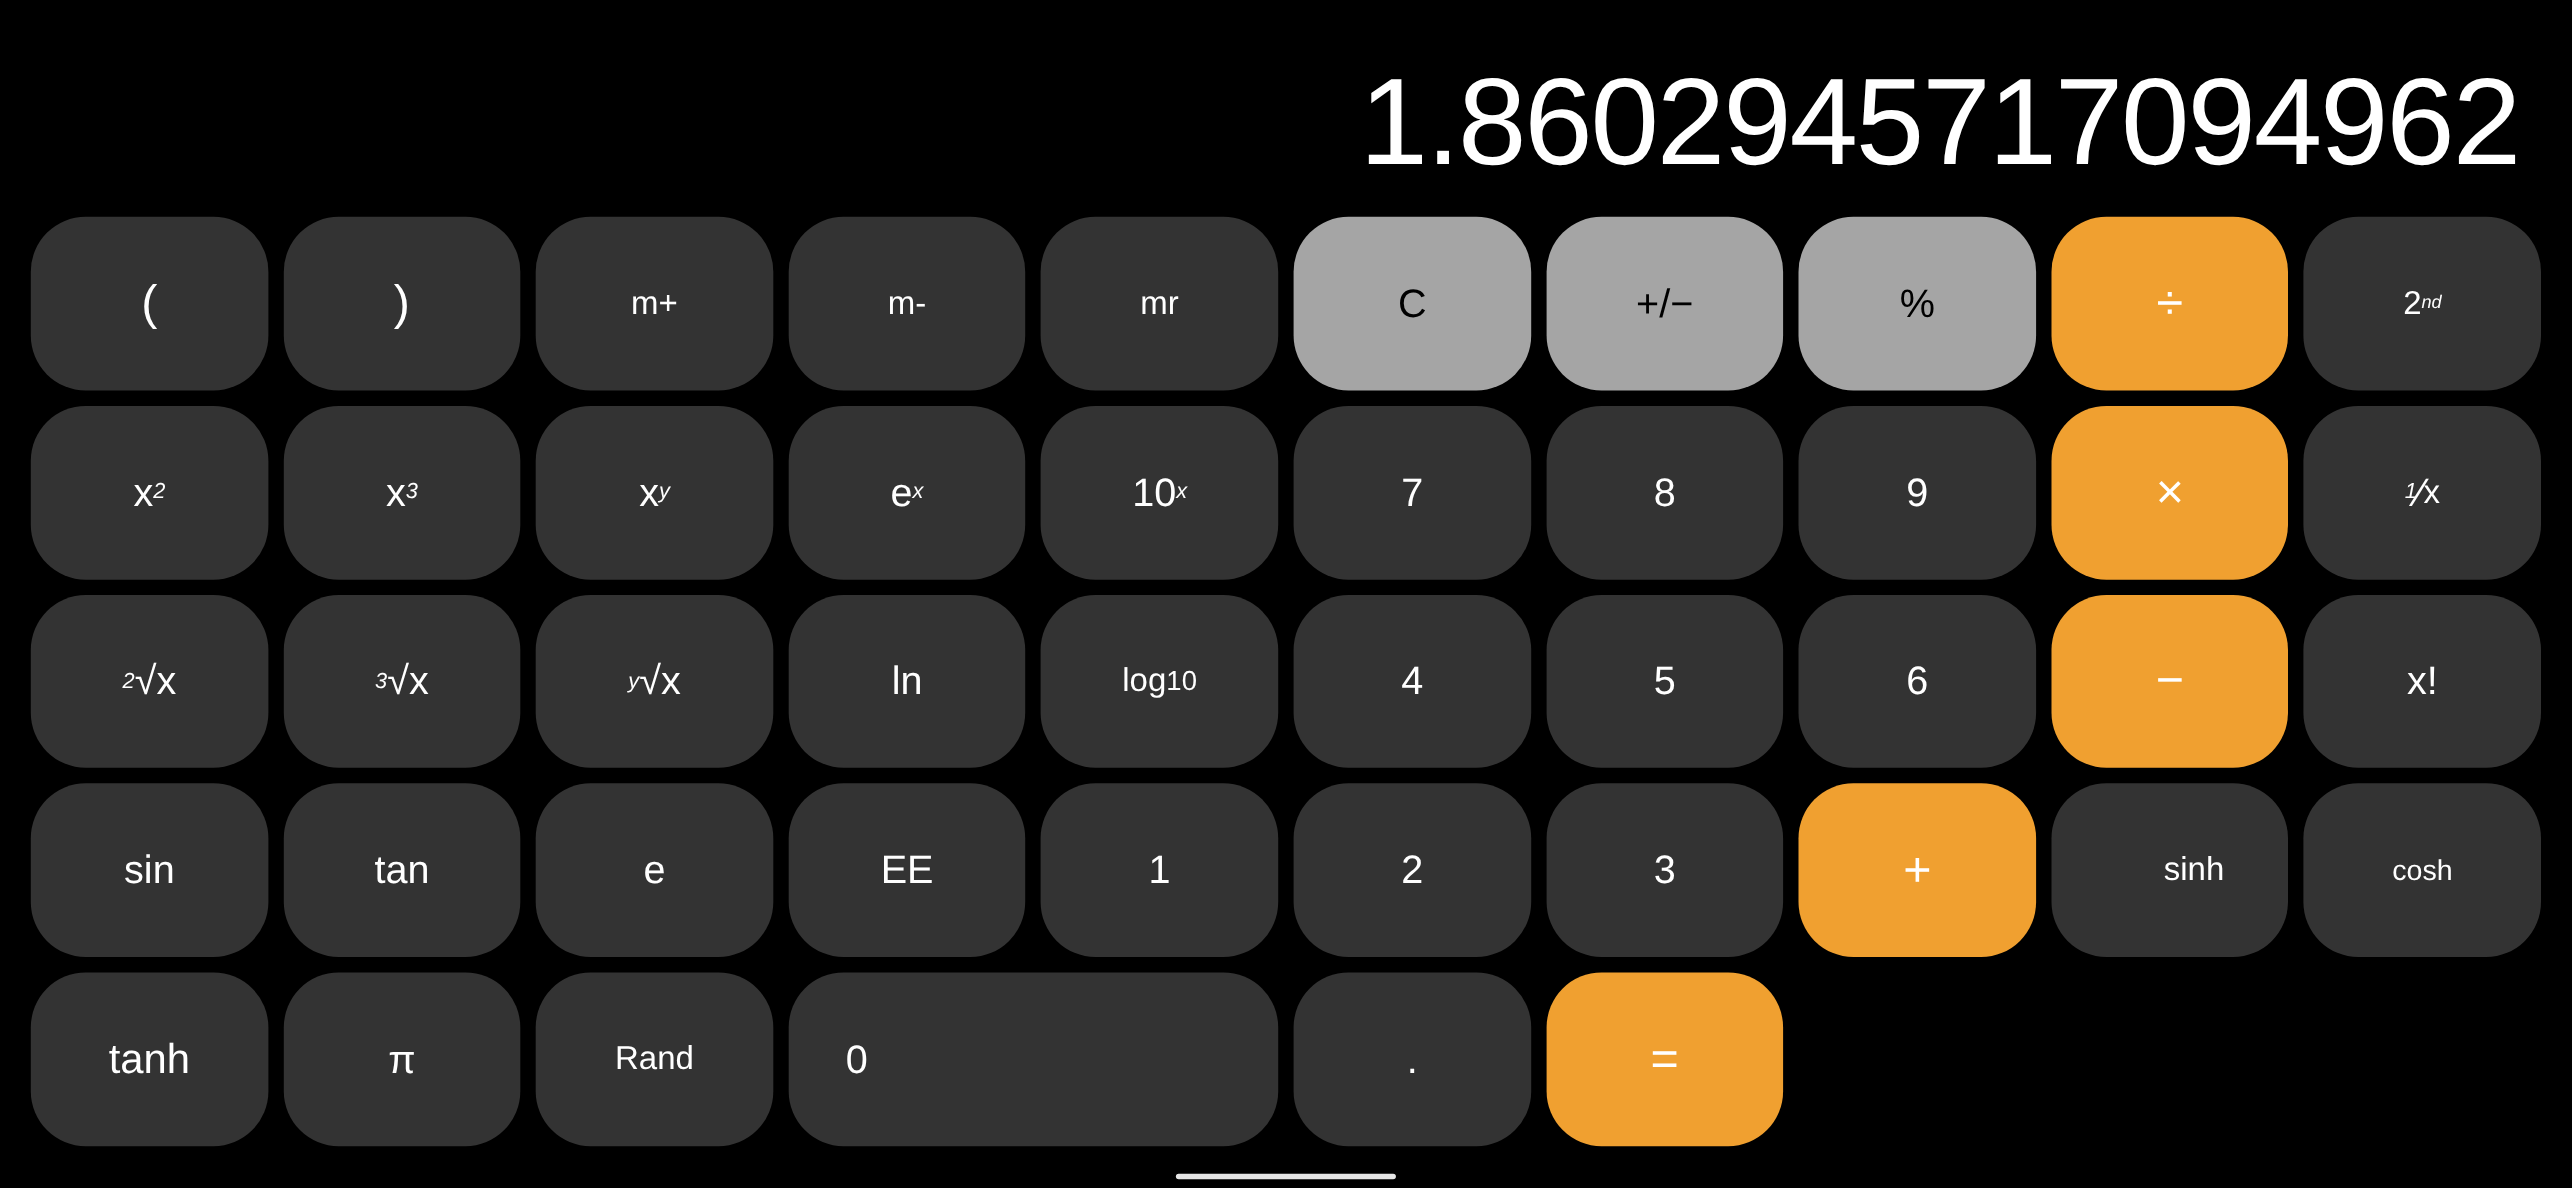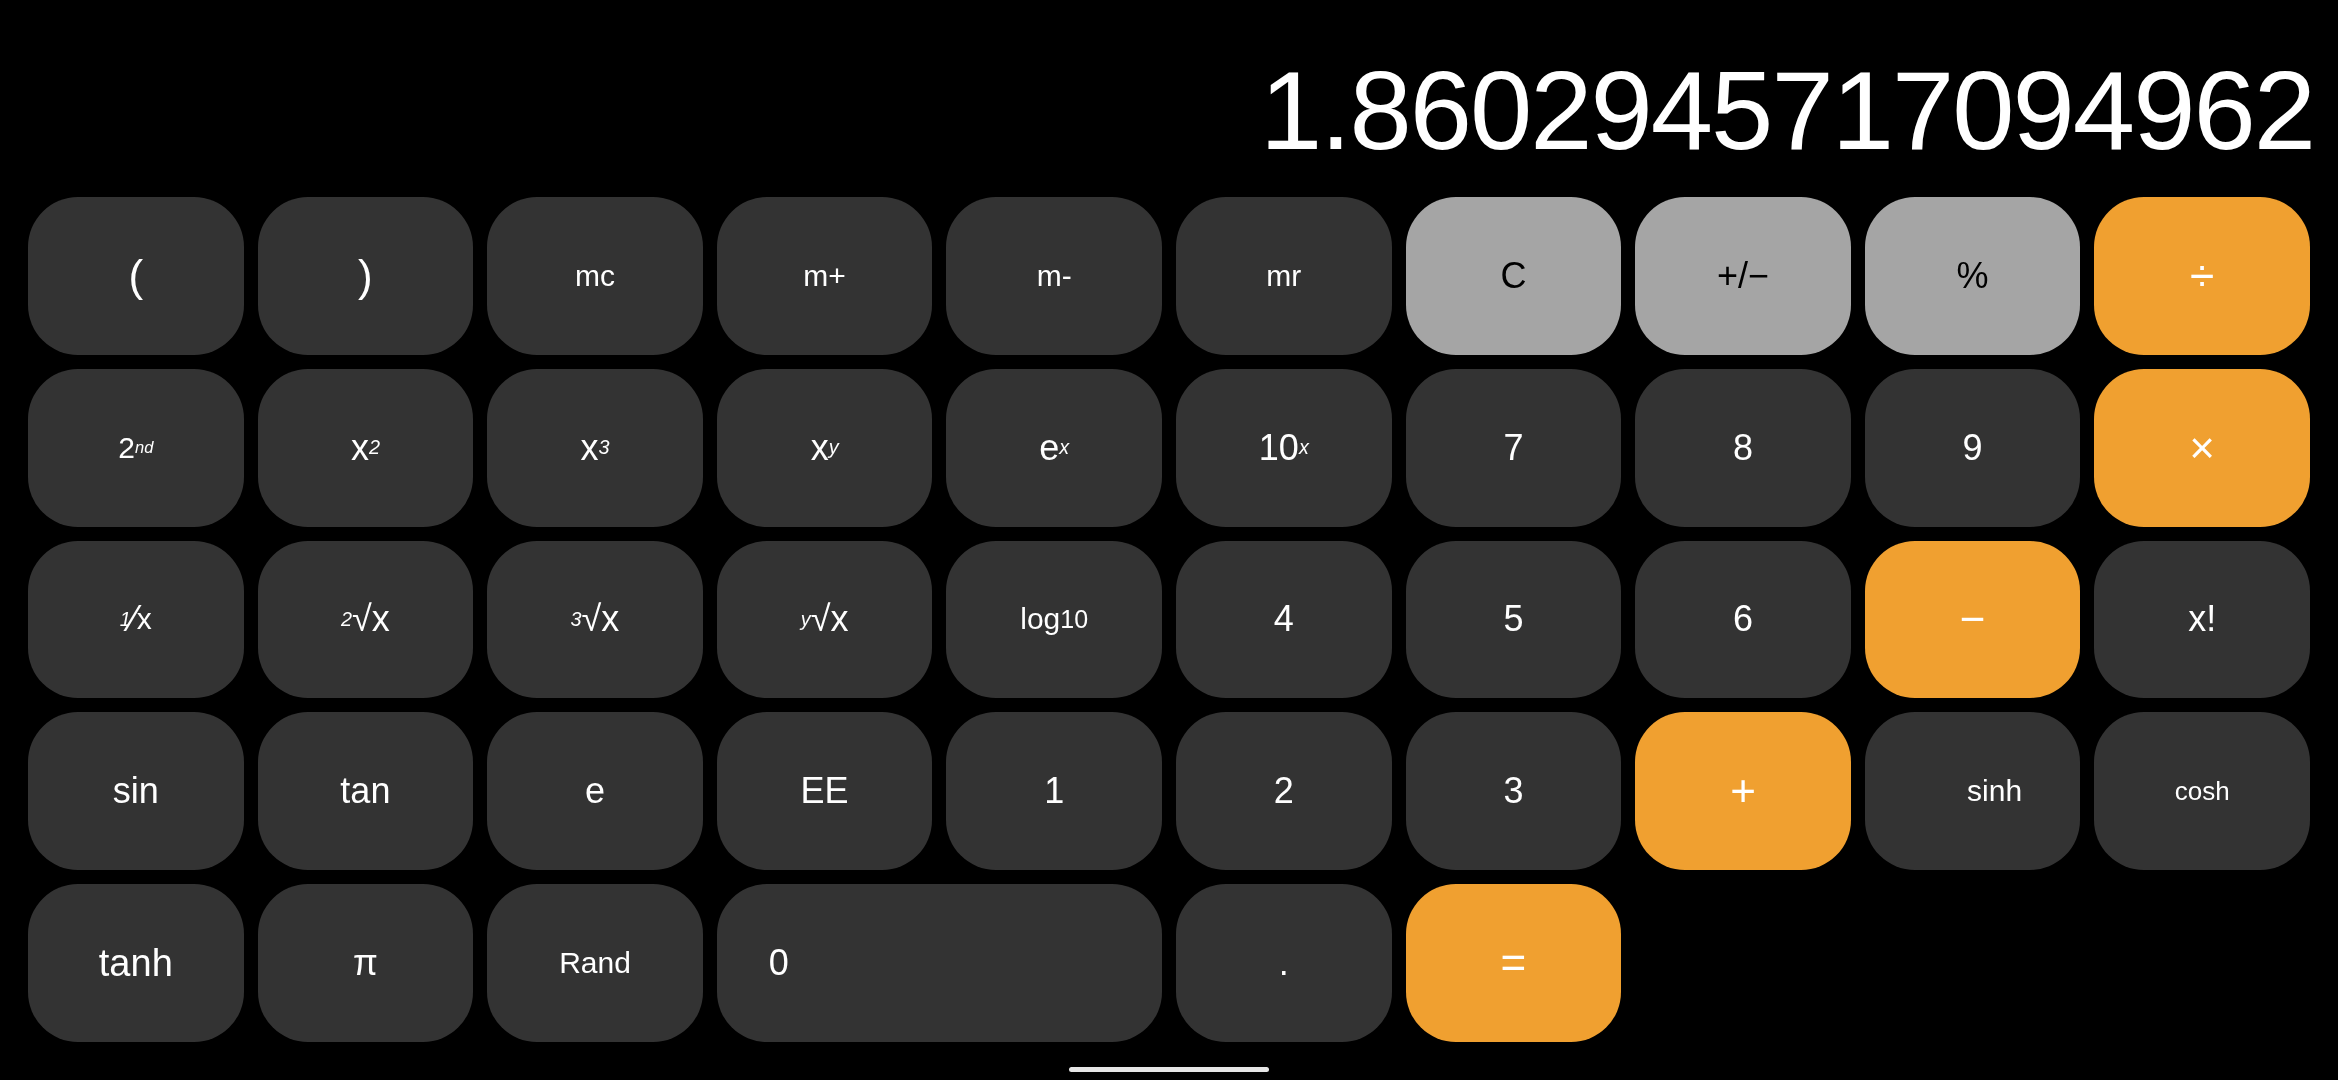--- a/index.html
+++ b/index.html
@@ -12,21 +12,21 @@
       flex-direction: column;
       overflow: hidden;
       font-family: -apple-system, BlinkMacSystemFont, 'SF Pro Display', 'Helvetica Neue', Arial, sans-serif;
     }
 
     #display {
       flex: 0 0 auto;
       display: flex;
       align-items: flex-end;
       justify-content: flex-end;
-      padding: 10px 24px 18px 48px;
+      padding: 10px 48px 18px 48px;
       height: 185px;
     }
 
     #display-value {
       color: #fff;
       font-size: 112px;
       font-weight: 300;
       letter-spacing: -2px;
       line-height: 1;
     }
@@ -99,21 +99,20 @@
 </head>
 <body>
 
 <div id="display">
   <span id="display-value">1.8602945717094962</span>
 </div>
 
 <div id="buttons">
 <button class="btn btn-dark" style="font-size: 44px;">(</button>
     <button class="btn btn-dark" style="font-size: 44px;">)</button>
-    <button class="btn btn-dark" style="font-size: 30px;">mc</button>
     <button class="btn btn-dark" style="font-size: 30px;">m+</button>
     <button class="btn btn-dark" style="font-size: 30px;">m-</button>
     <button class="btn btn-dark" style="font-size: 30px;">mr</button>
     <button class="btn btn-gray">C</button>
     <button class="btn btn-gray">+/−</button>
     <button class="btn btn-gray">%</button>
     <button class="btn btn-orange" style="font-size: 44px;">÷</button>
     <button class="btn btn-dark" style="font-size: 30px;">2<sup>nd</sup></button>
     <button class="btn btn-dark">x<sup>2</sup></button>
     <button class="btn btn-dark">x<sup>3</sup></button>
@@ -121,20 +120,21 @@
     <button class="btn btn-dark">e<sup>x</sup></button>
     <button class="btn btn-dark">10<sup>x</sup></button>
     <button class="btn btn-dark">7</button>
     <button class="btn btn-dark">8</button>
     <button class="btn btn-dark">9</button>
     <button class="btn btn-orange" style="font-size: 44px;">×</button>
     <button class="btn btn-dark"><sup>1</sup>⁄<sub>x</sub></button>
     <button class="btn btn-dark"><sup>2</sup>√x</button>
     <button class="btn btn-dark"><sup>3</sup>√x</button>
     <button class="btn btn-dark"><sup>y</sup>√x</button>
+    <button class="btn btn-dark">ln</button>
     <button class="btn btn-dark" style="font-size: 30px; align-items: center;">log<sub>10</sub></button>
     <button class="btn btn-dark">4</button>
     <button class="btn btn-dark">5</button>
     <button class="btn btn-dark">6</button>
     <button class="btn btn-orange" style="font-size: 44px;">−</button>
     <button class="btn btn-dark">x!</button>
     <button class="btn btn-dark">sin</button>
     <button class="btn btn-dark">tan</button>
     <button class="btn btn-dark">e</button>
     <button class="btn btn-dark">EE</button>

